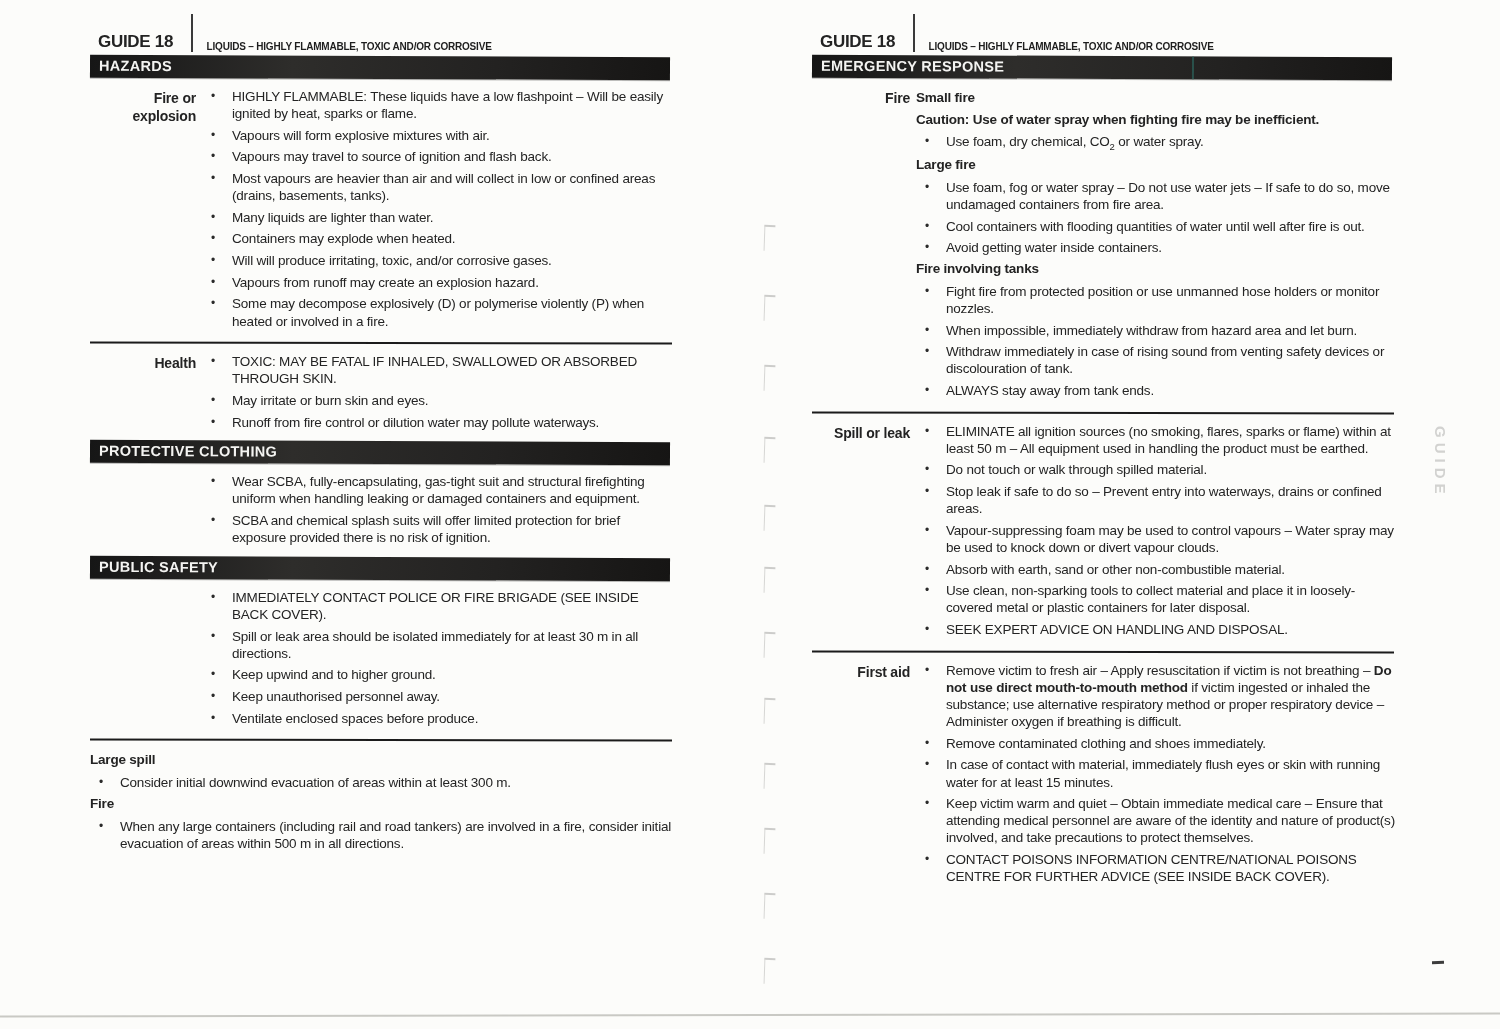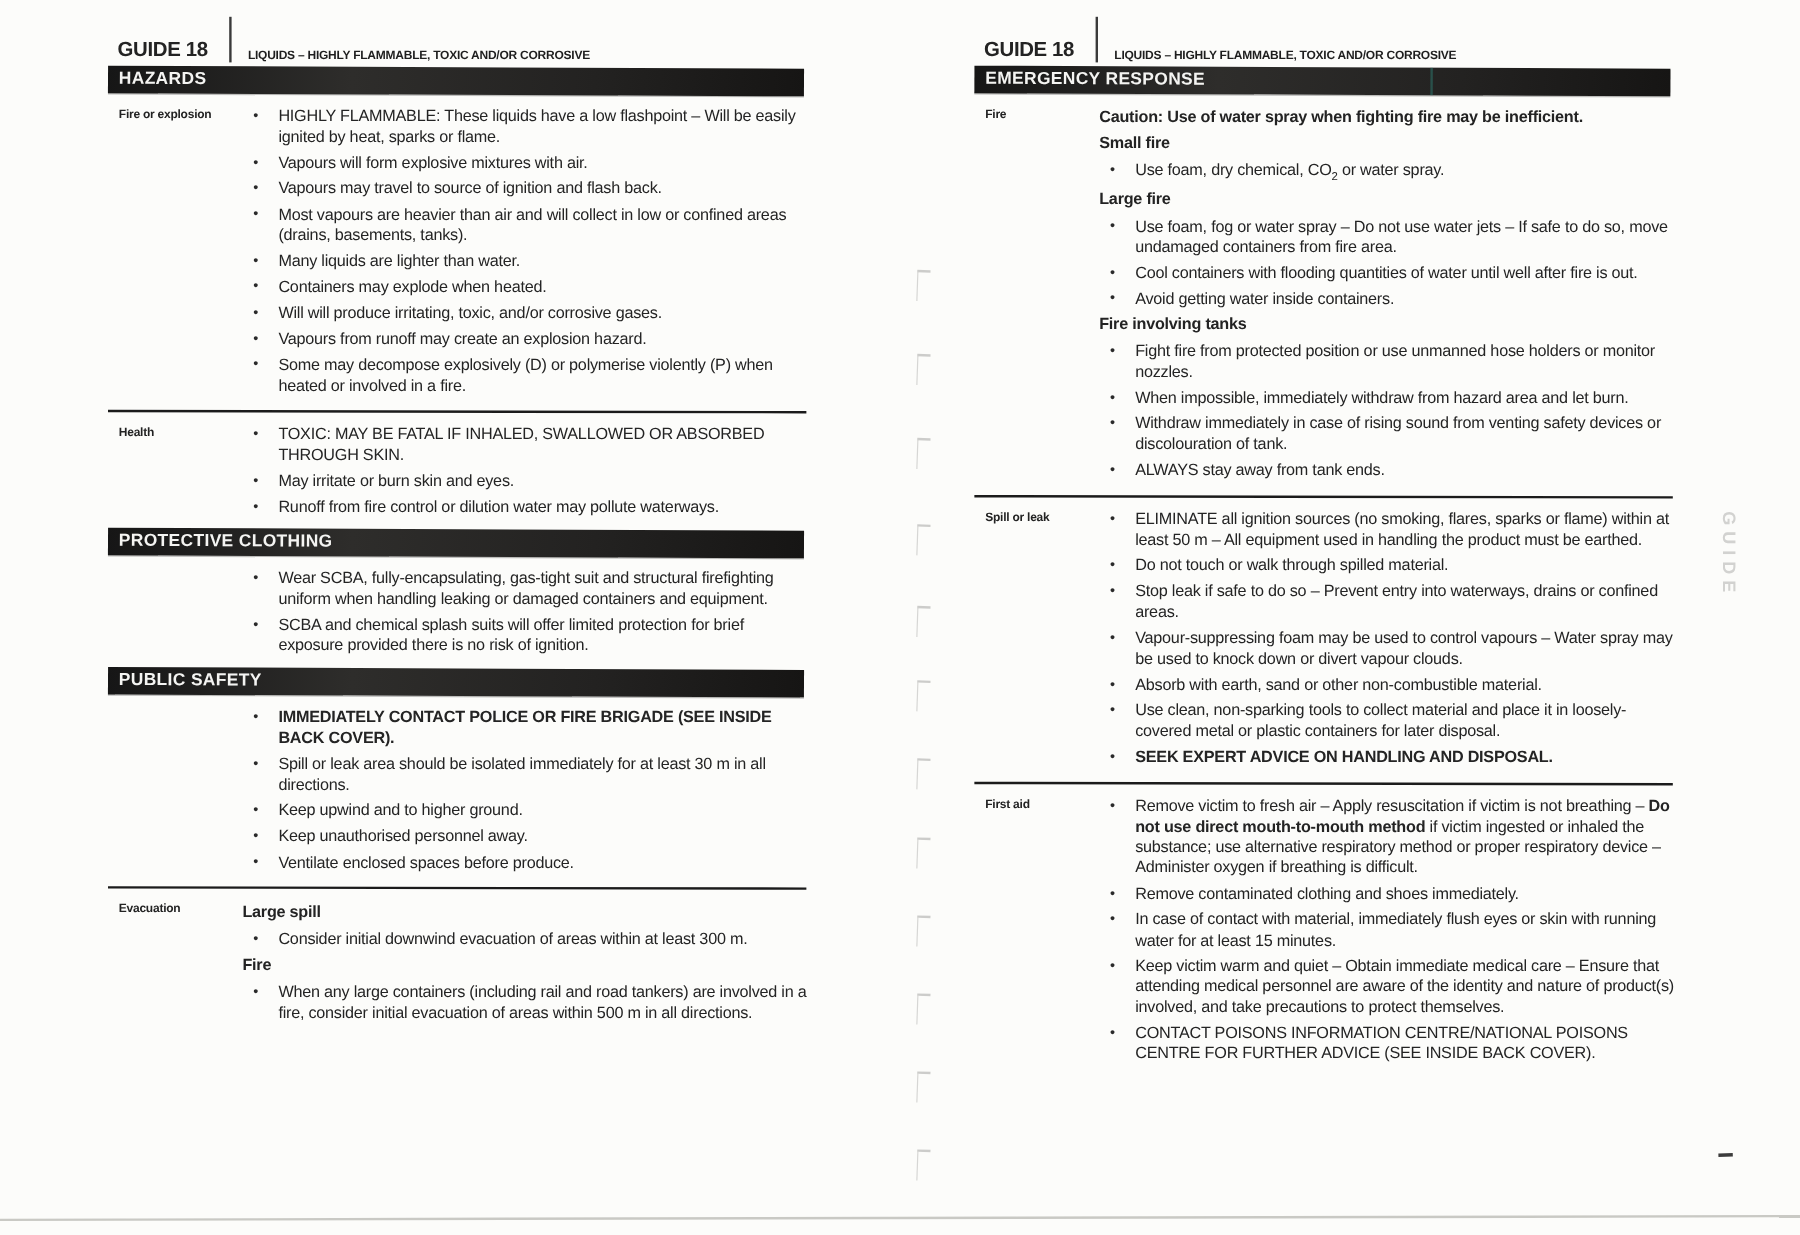--- a/index.html
+++ b/index.html
@@ -41,36 +41,36 @@
     box-shadow: 0 1px 0 rgba(0,0,0,0.25);
     overflow: hidden;
   }
   .bar .teal-line {
     position: absolute; top: 0; bottom: 0; left: 380px; width: 2px;
     background: #2a5b55; opacity: 0.8;
   }
 
   .row { display: flex; padding-top: 9px; }
   .row-label {
-    flex: 0 0 112px; font-weight: bold; font-size: 10px;
-    letter-spacing: -0.2px; padding: 2px 6px 0 9px; line-height: 1.25;
+    flex: 0 0 112px; font-weight: bold; font-size: 14px;
+    letter-spacing: -0.2px; padding: 2px 6px 0 9px; line-height: 1.25; text-align: right;
   }
   .page-right .row-label { flex-basis: 104px; }
   .row-content { flex: 1 1 auto; padding-right: 2px; }
 
   .bullet { display: flex; margin-bottom: 4.5px; }
   .dot {
     flex: 0 0 30px; padding-left: 9px; font-size: 12px; line-height: 17px;
     color: #2a2a2a;
   }
   .btext {
     font-size: 13.5px; line-height: 1.27; letter-spacing: -0.2px;
     color: #242424;
   }
-  .btext.allbold, .bullet.bold .btext { font-weight: bold; }
+  .btext.allbold, .bullet.bold .btext { font-weight: normal; }
   .subhead {
     font-weight: bold; font-size: 13.5px; letter-spacing: -0.2px;
     margin: 2px 0 5px 0; line-height: 1.25;
   }
   .caution { margin-bottom: 4px; }
   sub.co2 { font-size: 9.5px; }
 
   .divider {
     border: 0; border-top: 2.6px solid #1b1b1b;
     margin: 8px 0 0 0; width: 582px; transform: rotate(0.1deg);
@@ -232,21 +232,20 @@
           <span class="dot">•</span>
           <span class="btext">Ventilate enclosed spaces before produce.</span>
         </div>
         </div>
     </div>
   </div>
 
   <hr class="divider">
 
   <div class="row">
-    <div class="row-label">Evacuation</div>
     <div class="row-content">
       <div class="subhead">Large spill</div>
       <div class="bullet">
         <span class="dot">•</span>
         <span class="btext">Consider initial downwind evacuation of areas within at least 300 m.</span>
       </div>
       <div class="subhead">Fire</div>
       <div class="bullet">
         <span class="dot">•</span>
         <span class="btext">When any large containers (including rail and road tankers) are involved in a fire, consider initial evacuation of areas within 500 m in all directions.</span>
@@ -264,22 +263,22 @@
   </div>
 
   <div class="bar">
     <span>EMERGENCY RESPONSE</span>
     <span class="teal-line"></span>
   </div>
 
   <div class="row">
     <div class="row-label">Fire</div>
     <div class="row-content">
+      <div class="subhead">Small fire</div>
       <div class="subhead caution">Caution: Use of water spray when fighting fire may be inefficient.</div>
-      <div class="subhead">Small fire</div>
       <div class="bullet">
         <span class="dot">•</span>
         <span class="btext"><span>Use foam, dry chemical, CO</span><sub class="co2">2</sub><span> or water spray.</span></span>
       </div>
       <div class="subhead">Large fire</div>
       <div>
 
       <div class="bullet">
           <span class="dot">•</span>
           <span class="btext">Use foam, fog or water spray – Do not use water jets – If safe to do so, move undamaged containers from fire area.</span>

